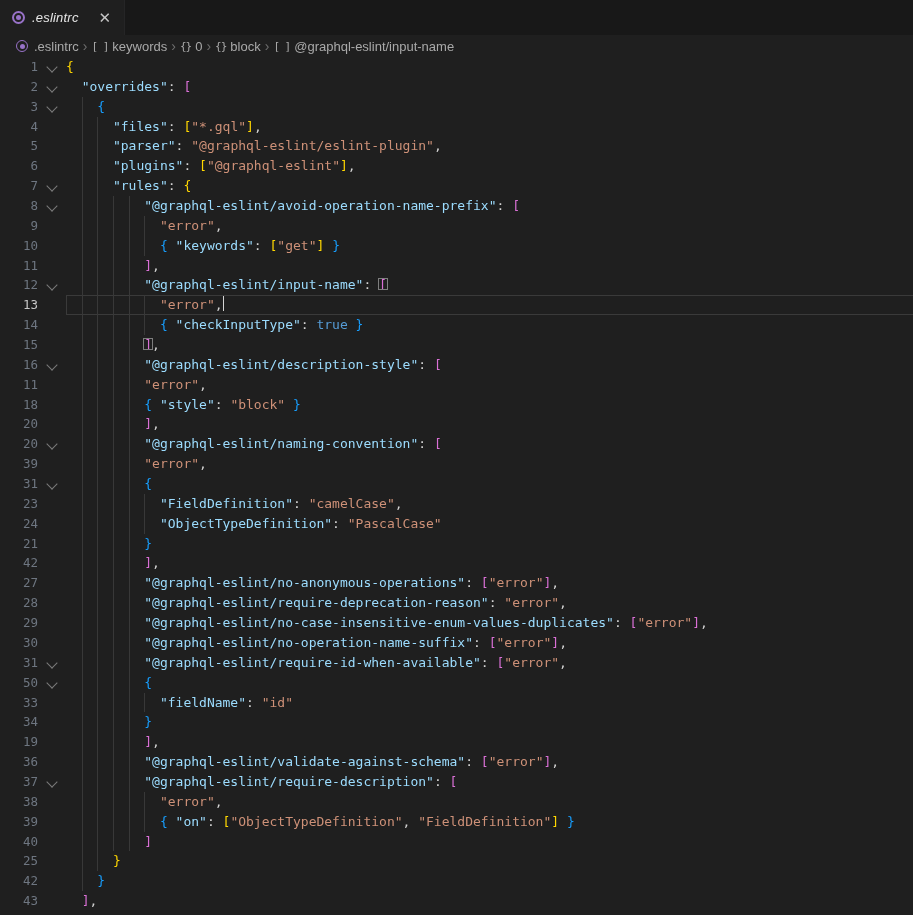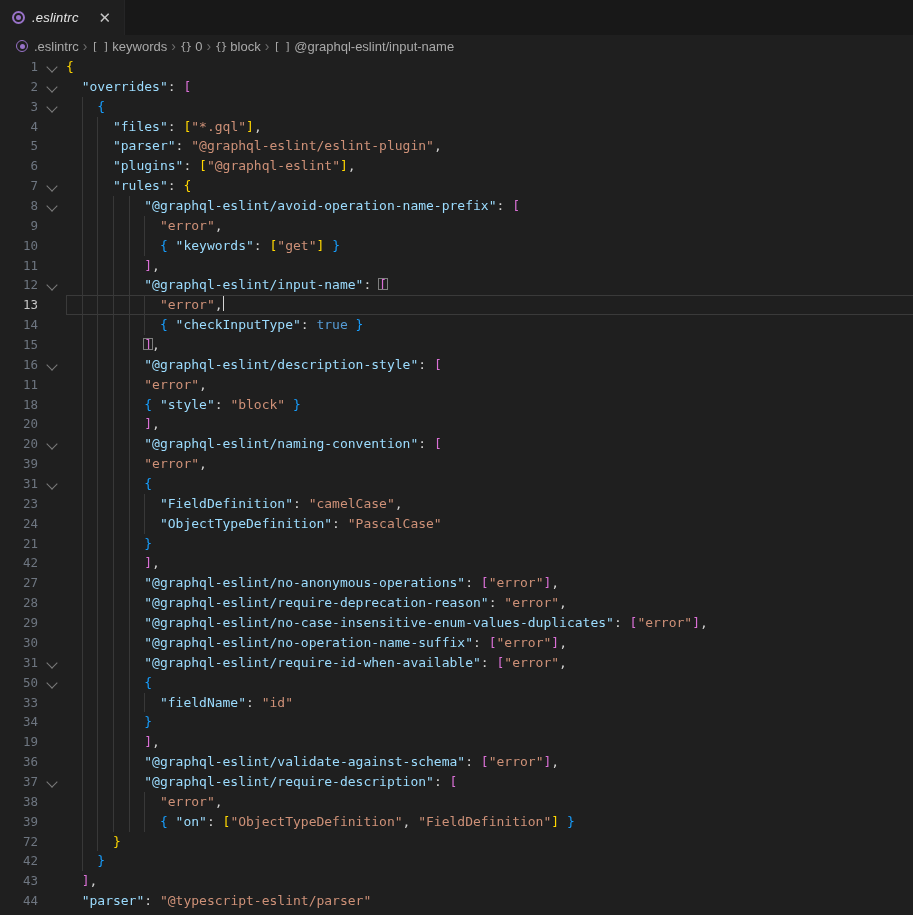--- a/index.html
+++ b/index.html
@@ -113,17 +113,18 @@
     <div class="line"><span class="ln">30</span><span class="foldc"></span><span class="codewrap"><span class="guide" style="left: 2ch;"></span><span class="guide" style="left: 4ch;"></span><span class="guide" style="left: 6ch;"></span><span class="guide" style="left: 8ch;"></span><span class="tk-w">          </span><span class="tk-k">"@graphql-eslint/no-operation-name-suffix"</span><span class="tk-w">: </span><span class="tk-o">[</span><span class="tk-s">"error"</span><span class="tk-o">]</span><span class="tk-w">,</span></span></div>
     <div class="line"><span class="ln">31</span><span class="foldc"><span class="chev"></span></span><span class="codewrap"><span class="guide" style="left: 2ch;"></span><span class="guide" style="left: 4ch;"></span><span class="guide" style="left: 6ch;"></span><span class="guide" style="left: 8ch;"></span><span class="tk-w">          </span><span class="tk-k">"@graphql-eslint/require-id-when-available"</span><span class="tk-w">: </span><span class="tk-o">[</span><span class="tk-s">"error"</span><span class="tk-w">,</span></span></div>
     <div class="line"><span class="ln">50</span><span class="foldc"><span class="chev"></span></span><span class="codewrap"><span class="guide" style="left: 2ch;"></span><span class="guide" style="left: 4ch;"></span><span class="guide" style="left: 6ch;"></span><span class="guide" style="left: 8ch;"></span><span class="tk-w">          </span><span class="tk-u">{</span></span></div>
     <div class="line"><span class="ln">33</span><span class="foldc"></span><span class="codewrap"><span class="guide" style="left: 2ch;"></span><span class="guide" style="left: 4ch;"></span><span class="guide" style="left: 6ch;"></span><span class="guide" style="left: 8ch;"></span><span class="guide" style="left: 10ch;"></span><span class="tk-w">            </span><span class="tk-k">"fieldName"</span><span class="tk-w">: </span><span class="tk-s">"id"</span></span></div>
     <div class="line"><span class="ln">34</span><span class="foldc"></span><span class="codewrap"><span class="guide" style="left: 2ch;"></span><span class="guide" style="left: 4ch;"></span><span class="guide" style="left: 6ch;"></span><span class="guide" style="left: 8ch;"></span><span class="tk-w">          </span><span class="tk-u">}</span></span></div>
     <div class="line"><span class="ln">19</span><span class="foldc"></span><span class="codewrap"><span class="guide" style="left: 2ch;"></span><span class="guide" style="left: 4ch;"></span><span class="guide" style="left: 6ch;"></span><span class="guide" style="left: 8ch;"></span><span class="tk-w">          </span><span class="tk-o">]</span><span class="tk-w">,</span></span></div>
     <div class="line"><span class="ln">36</span><span class="foldc"></span><span class="codewrap"><span class="guide" style="left: 2ch;"></span><span class="guide" style="left: 4ch;"></span><span class="guide" style="left: 6ch;"></span><span class="guide" style="left: 8ch;"></span><span class="tk-w">          </span><span class="tk-k">"@graphql-eslint/validate-against-schema"</span><span class="tk-w">: </span><span class="tk-o">[</span><span class="tk-s">"error"</span><span class="tk-o">]</span><span class="tk-w">,</span></span></div>
     <div class="line"><span class="ln">37</span><span class="foldc"><span class="chev"></span></span><span class="codewrap"><span class="guide" style="left: 2ch;"></span><span class="guide" style="left: 4ch;"></span><span class="guide" style="left: 6ch;"></span><span class="guide" style="left: 8ch;"></span><span class="tk-w">          </span><span class="tk-k">"@graphql-eslint/require-description"</span><span class="tk-w">: </span><span class="tk-o">[</span></span></div>
     <div class="line"><span class="ln">38</span><span class="foldc"></span><span class="codewrap"><span class="guide" style="left: 2ch;"></span><span class="guide" style="left: 4ch;"></span><span class="guide" style="left: 6ch;"></span><span class="guide" style="left: 8ch;"></span><span class="guide" style="left: 10ch;"></span><span class="tk-w">            </span><span class="tk-s">"error"</span><span class="tk-w">,</span></span></div>
     <div class="line"><span class="ln">39</span><span class="foldc"></span><span class="codewrap"><span class="guide" style="left: 2ch;"></span><span class="guide" style="left: 4ch;"></span><span class="guide" style="left: 6ch;"></span><span class="guide" style="left: 8ch;"></span><span class="guide" style="left: 10ch;"></span><span class="tk-w">            </span><span class="tk-u">{</span><span class="tk-w"> </span><span class="tk-k">"on"</span><span class="tk-w">: </span><span class="tk-g">[</span><span class="tk-s">"ObjectTypeDefinition"</span><span class="tk-w">, </span><span class="tk-s">"FieldDefinition"</span><span class="tk-g">]</span><span class="tk-w"> </span><span class="tk-u">}</span></span></div>
-    <div class="line"><span class="ln">72</span><span class="foldc"></span><span class="codewrap"><span class="guide" style="left: 2ch;"></span><span class="guide" style="left: 4ch;"></span><span class="tk-w">      </span><span class="tk-g">}</span></span></div>
+    <div class="line"><span class="ln">40</span><span class="foldc"></span><span class="codewrap"><span class="guide" style="left: 2ch;"></span><span class="guide" style="left: 4ch;"></span><span class="guide" style="left: 6ch;"></span><span class="guide" style="left: 8ch;"></span><span class="tk-w">          </span><span class="tk-o">]</span></span></div>
+    <div class="line"><span class="ln">25</span><span class="foldc"></span><span class="codewrap"><span class="guide" style="left: 2ch;"></span><span class="guide" style="left: 4ch;"></span><span class="tk-w">      </span><span class="tk-g">}</span></span></div>
     <div class="line"><span class="ln">42</span><span class="foldc"></span><span class="codewrap"><span class="guide" style="left: 2ch;"></span><span class="tk-w">    </span><span class="tk-u">}</span></span></div>
     <div class="line"><span class="ln">43</span><span class="foldc"></span><span class="codewrap"><span class="tk-w">  </span><span class="tk-o">]</span><span class="tk-w">,</span></span></div>
     <div class="line"><span class="ln">44</span><span class="foldc"></span><span class="codewrap"><span class="tk-w">  </span><span class="tk-k">"parser"</span><span class="tk-w">: </span><span class="tk-s">"@typescript-eslint/parser"</span></span></div>
   </div>
 
 </body></html>

